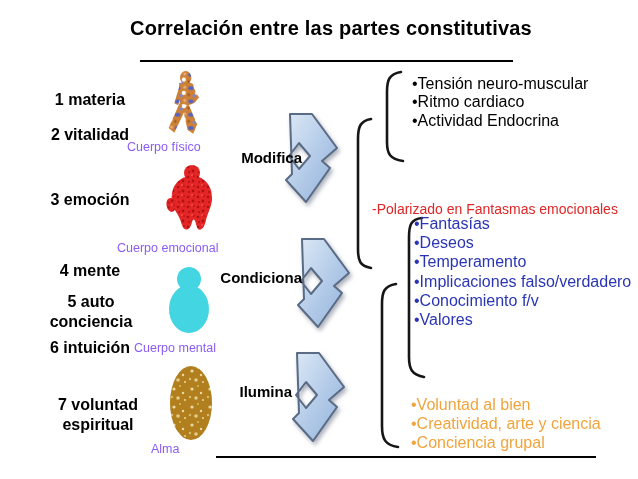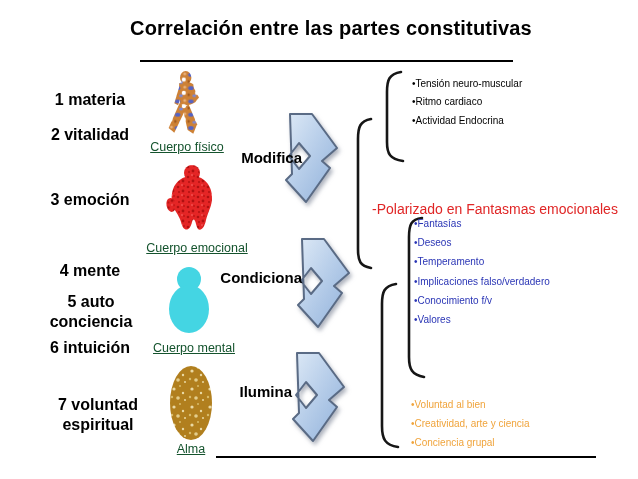--- a/index.html
+++ b/index.html
@@ -3,23 +3,23 @@
 <meta charset="utf-8">
 <style>
   html,body{margin:0;padding:0;background:#ffffff;}
   body{width:638px;height:479px;position:relative;overflow:hidden;
        font-family:"Liberation Sans",sans-serif;color:#000;}
   #stage{position:absolute;left:0;top:0;width:638px;height:479px;}
   svg#canvas{position:absolute;left:0;top:0;z-index:0;pointer-events:none;}
   .txt{position:absolute;z-index:2;}
   .title{font-size:20px;font-weight:bold;text-align:center;letter-spacing:.2px;}
   .leftlab{font-size:16px;font-weight:bold;text-align:center;line-height:20px;}
-  .cap{font-size:12.5px;text-align:center;color:#14532d;text-decoration:underline;}
+  .cap{font-size:12.5px;text-align:left;color:#8b5cf6;}
   .arrlab{font-size:15px;font-weight:bold;text-align:right;}
-  .list{font-size:10px;}
+  .list{font-size:16px;}
   .list div{white-space:nowrap;}
   .l-phys{color:#000000;line-height:18.3px;}
   .l-red{color:#e02626;font-size:14px;line-height:17px;white-space:pre;}
   .l-blue{color:#2a35b5;line-height:19.2px;}
   .l-orange{color:#f0a43c;line-height:19px;}
   .arrow3d{filter:drop-shadow(2.5px 3px 2px rgba(105,115,135,.55));}
 </style>
 </head>
 <body>
 

